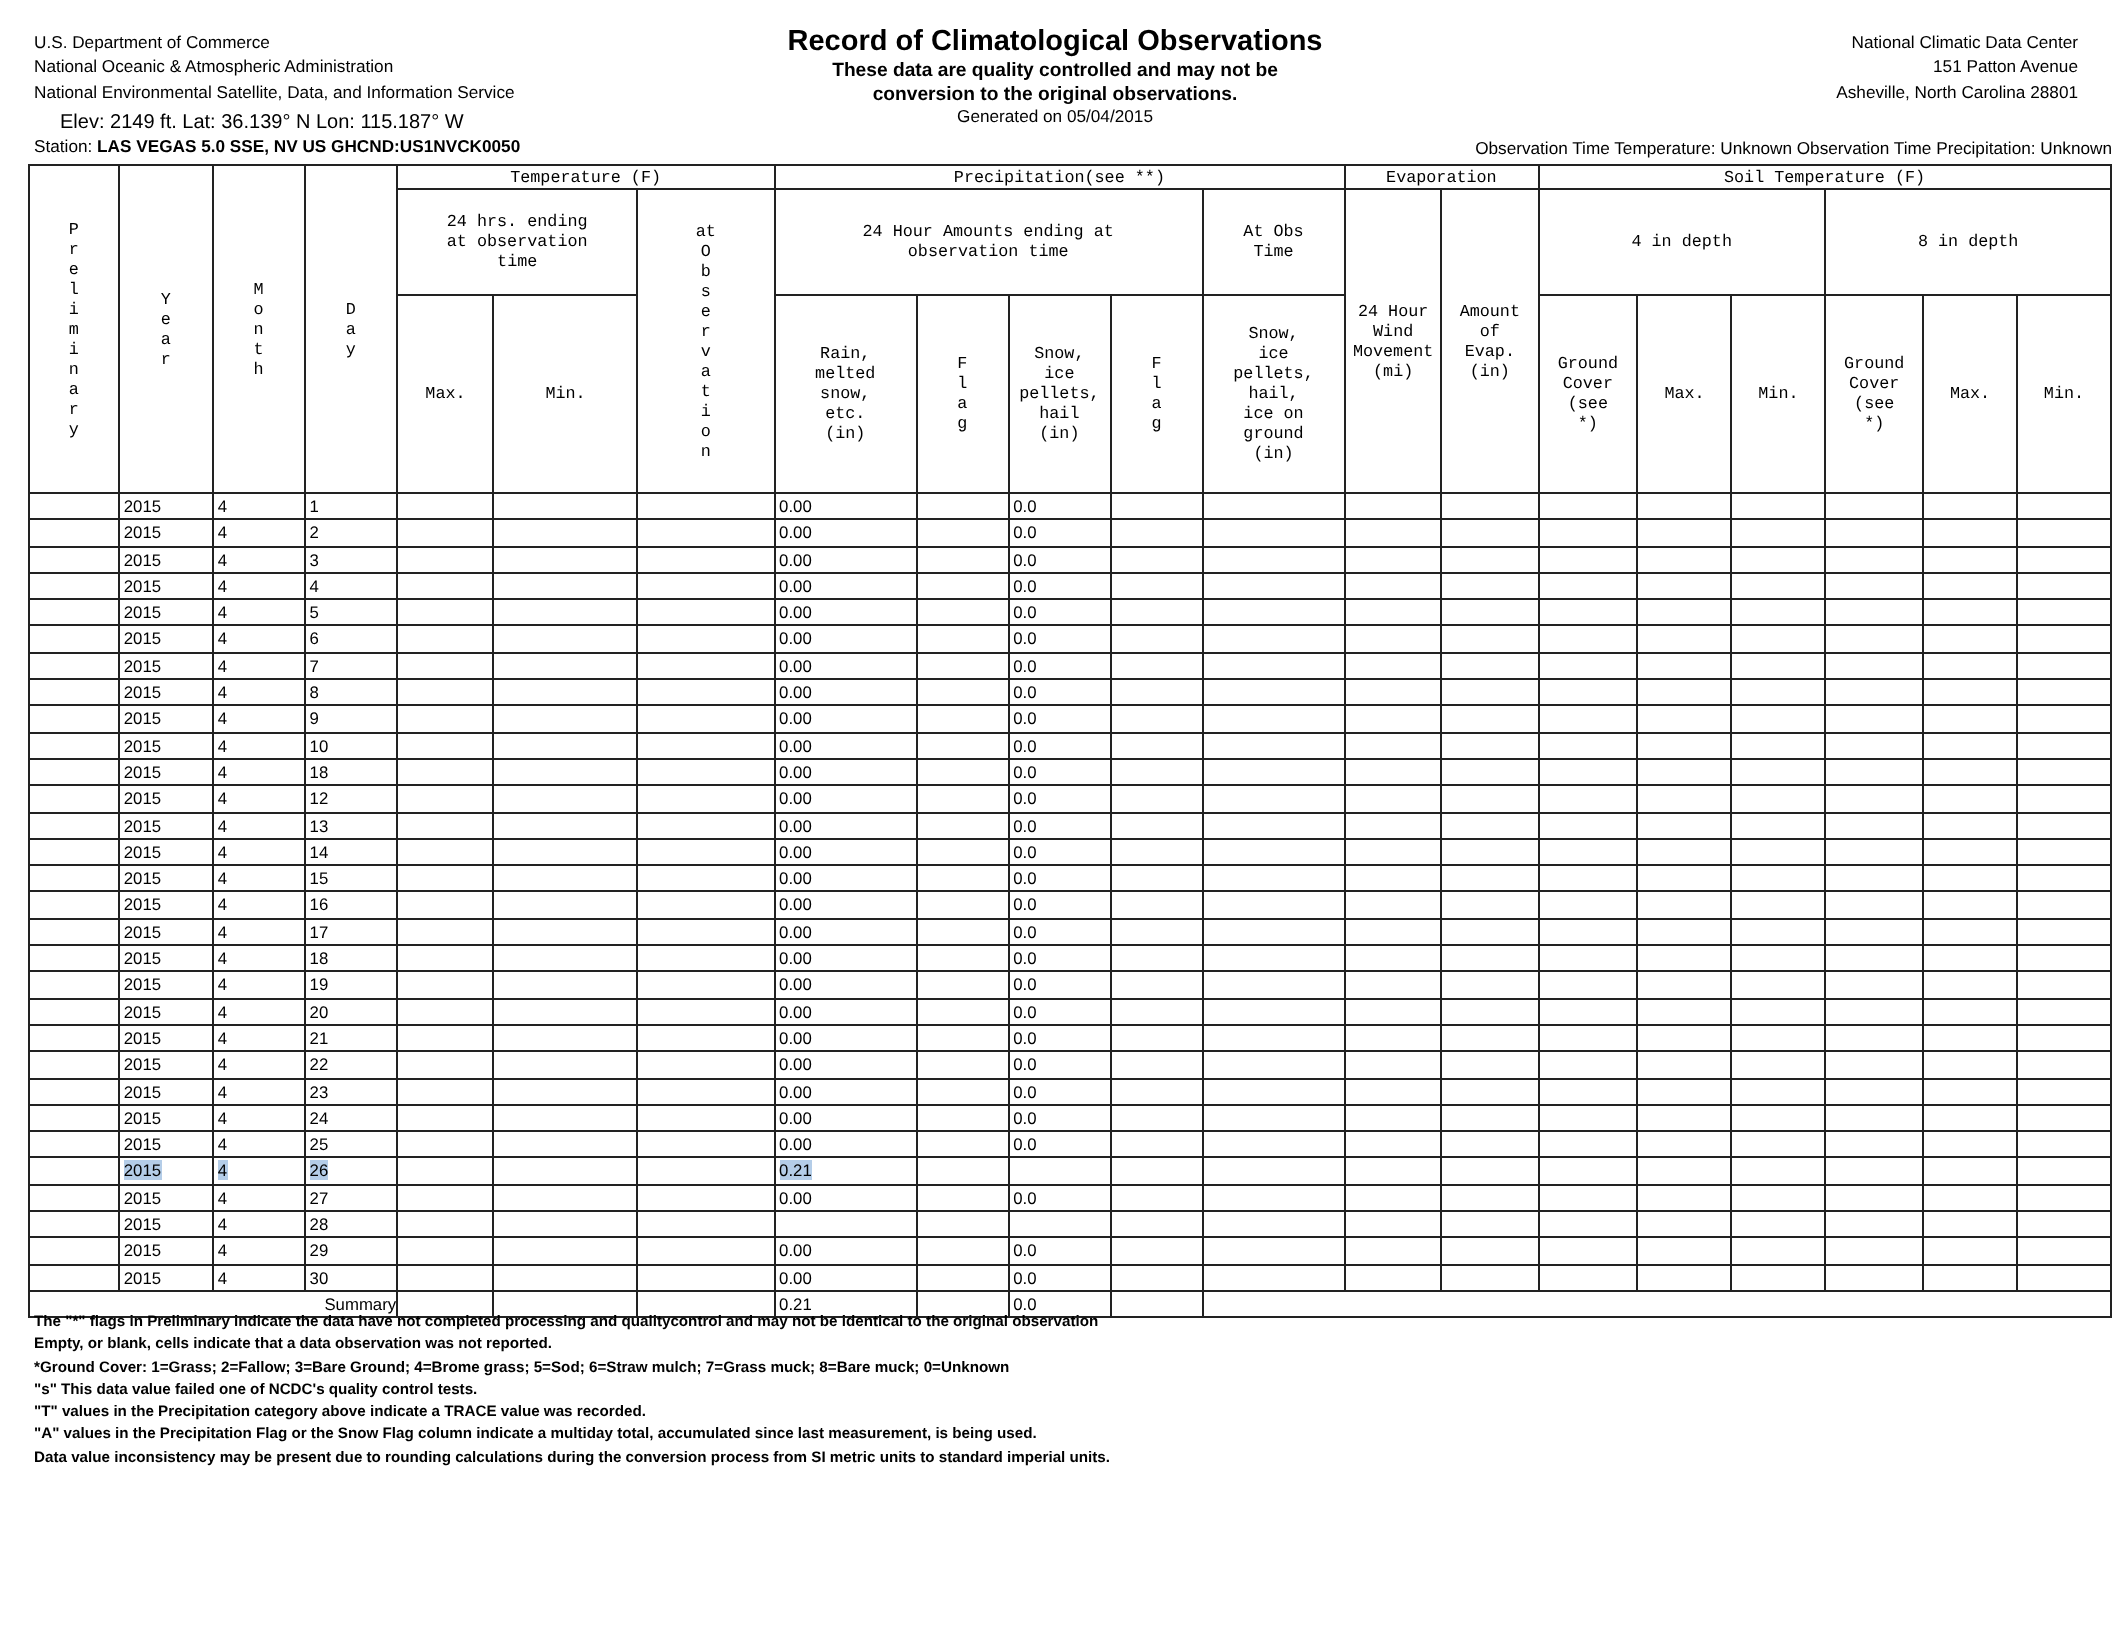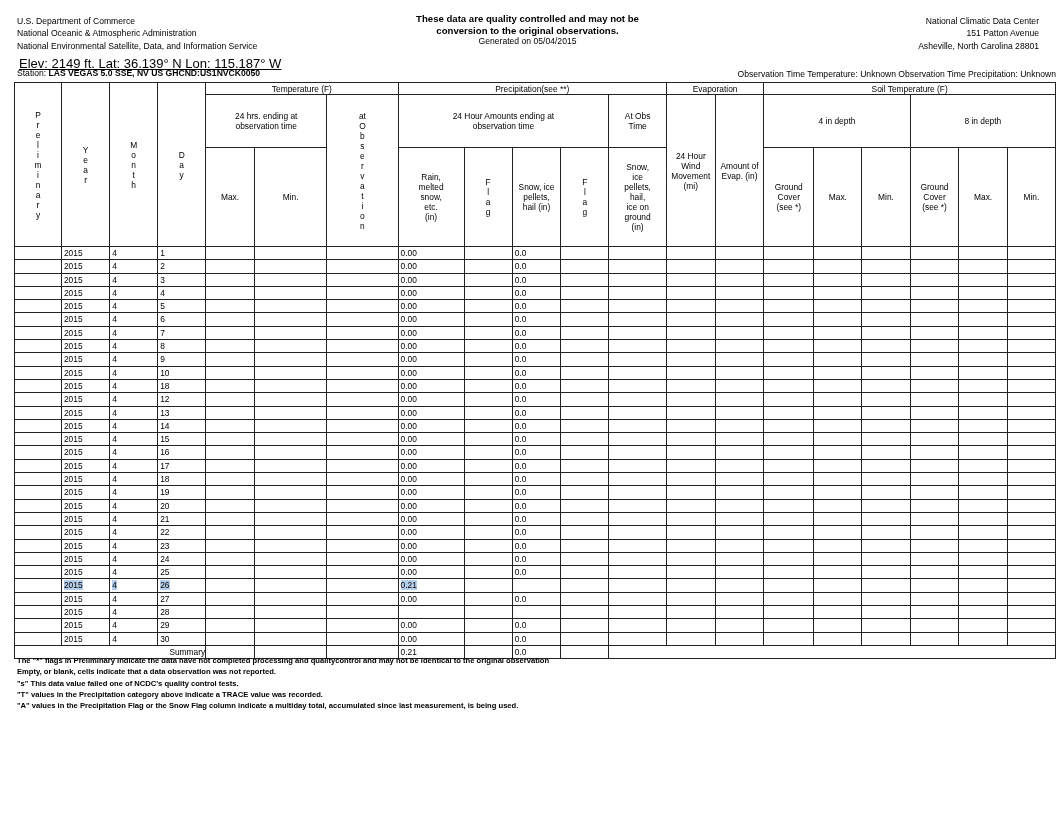--- a/index.html
+++ b/index.html
@@ -4,47 +4,48 @@
 <style>
   html, body { margin:0; padding:0; background:#ffffff; }
   body { width:1056px; height:816px; position:relative; overflow:hidden;
          font-family:"Liberation Sans", sans-serif; color:#000; }
   .hdr-left { position:absolute; left:17px; top:15px; font-size:8.6px; line-height:12.3px; }
   .hdr-center { position:absolute; left:380px; width:295px; top:13px; text-align:center; }
   .hdr-center .t1 { font-size:14.5px; font-weight:bold; line-height:17px; }
   .hdr-center .t2 { font-size:9.6px; font-weight:bold; line-height:11.5px; }
   .hdr-center .t3 { font-size:8.6px; line-height:11px; }
   .hdr-right { position:absolute; right:17px; top:15px; font-size:8.6px; line-height:12.3px; text-align:right; }
-  .elev { position:absolute; left:19px; top:56px; font-size:13px;text-decoration:underline; }
+  .elev { position:absolute; left:30px; top:56px; font-size:10px; }
   .station { position:absolute; left:17px; top:68px; font-size:8.6px; }
   .station b { font-weight:bold; }
   .obs-time { position:absolute; right:0; top:69px; font-size:8.6px; }
 
   table.grid { position:absolute; left:14px; top:82px; border-collapse:collapse; table-layout:fixed; }
   table.grid td, table.grid th { border:1px solid #222; padding:0; font-size:8.4px; font-weight:normal; overflow:hidden; }
-  table.grid th { text-align:center; vertical-align:middle; line-height:10px; }
+  table.grid th { text-align:center; vertical-align:middle; line-height:10px;font-family:Liberation Mono, monospace; }
   th.grp { font-weight:bold; height:11px; }
   th.vert { line-height:10px; font-weight:bold; }
   th.vert.light { font-weight:normal; }
   th.vert span { display:block; }
   table.grid td { height:12.3px; line-height:12px; padding-left:2px; text-align:left; vertical-align:top; white-space:nowrap; }
   tr.sel td.selc span { background:#b4cde8; }
   td.sum-label { text-align:right !important; padding-right:4px; }
   .notes { position:absolute; left:17px; top:655px; font-size:7.6px; font-weight:bold; line-height:11.3px; }
 </style>
 </head>
 <body>
 
 <div class="hdr-left">
   <div>U.S. Department of Commerce</div>
   <div>National Oceanic &amp; Atmospheric Administration</div>
   <div>National Environmental Satellite, Data, and Information Service</div>
 </div>
 
 <div class="hdr-center">
+  <div class="t1">Record of Climatological Observations</div>
   <div class="t2">These data are quality controlled and may not be</div>
   <div class="t2">conversion to the original observations.</div>
   <div class="t3">Generated on 05/04/2015</div>
 </div>
 
 <div class="hdr-right">
   <div>National Climatic Data Center</div>
   <div>151 Patton Avenue</div>
   <div>Asheville, North Carolina 28801</div>
 </div>
@@ -848,16 +849,18 @@
         <td><span>0.0</span></td>
         <td></td>
         <td colspan="9"></td>
       </tr>
     </tbody>
 </table>
 
 <div class="notes">
   <div>The "*" flags in Preliminary indicate the data have not completed processing and qualitycontrol and may not be identical to the original observation</div>
   <div>Empty, or blank, cells indicate that a data observation was not reported.</div>
+  <div>*Ground Cover: 1=Grass; 2=Fallow; 3=Bare Ground; 4=Brome grass; 5=Sod; 6=Straw mulch; 7=Grass muck; 8=Bare muck; 0=Unknown</div>
   <div>"s" This data value failed one of NCDC's quality control tests.</div>
   <div>"T" values in the Precipitation category above indicate a TRACE value was recorded.</div>
   <div>"A" values in the Precipitation Flag or the Snow Flag column indicate a multiday total, accumulated since last measurement, is being used.</div>
+  <div>Data value inconsistency may be present due to rounding calculations during the conversion process from SI metric units to standard imperial units.</div>
 </div>
 
 </body></html>

